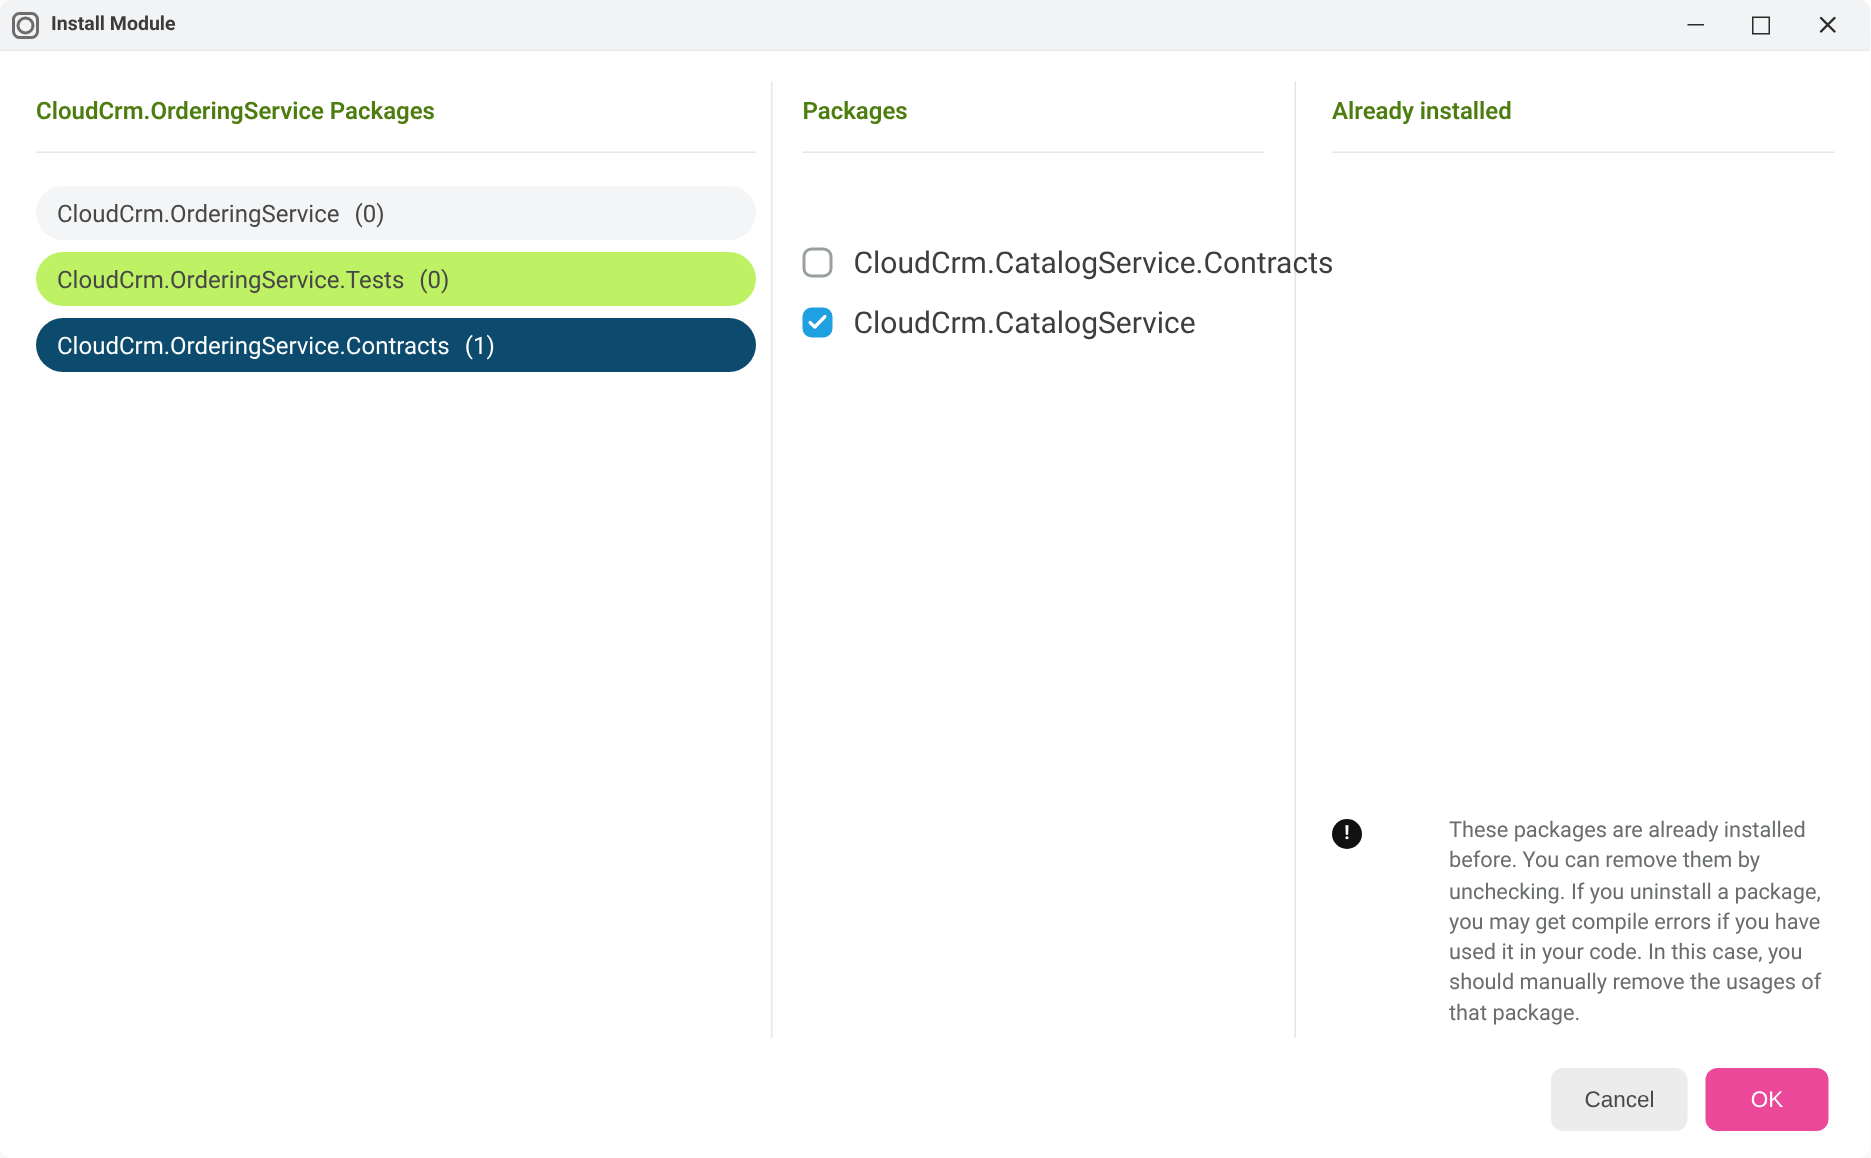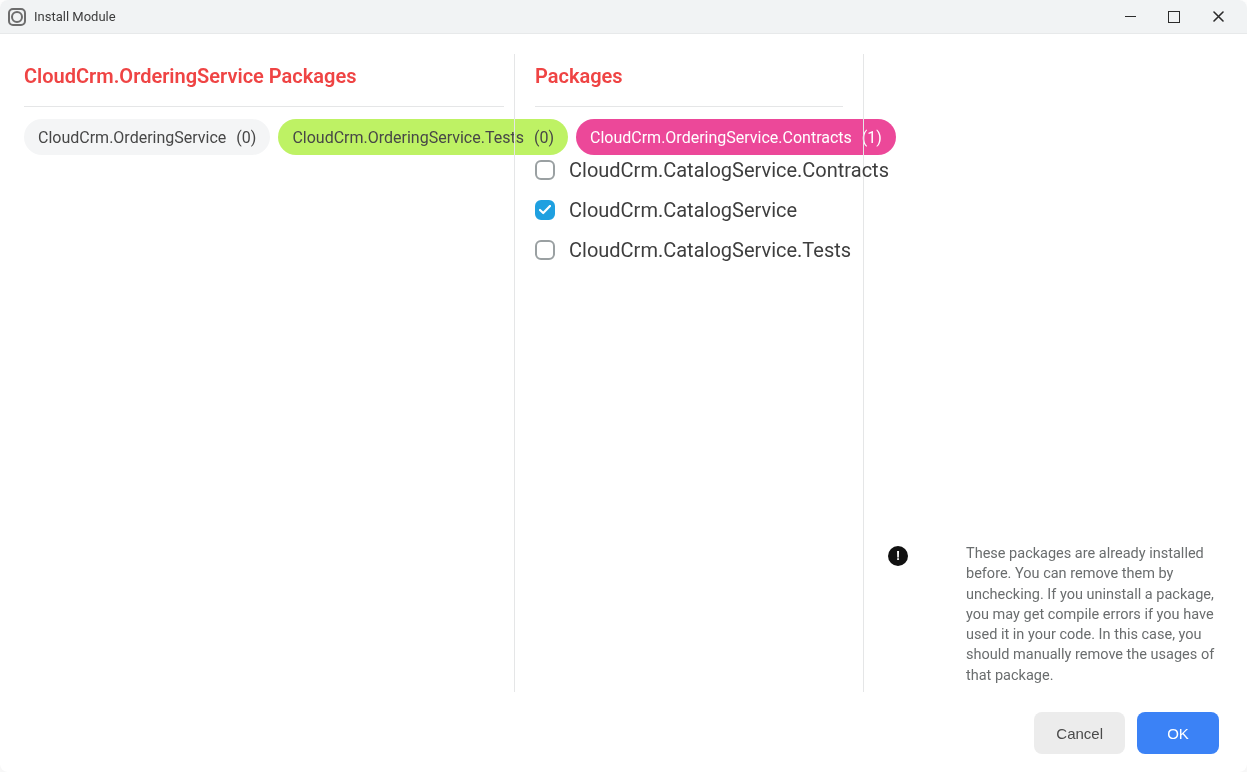--- a/index.html
+++ b/index.html
@@ -14,20 +14,21 @@
     display: flex; flex-direction: column;
     overflow: hidden;
   }
 
   .titlebar {
     height: 34px;
     background: #f1f3f4;
     display: flex; align-items: center;
     padding: 0 8px;
     border-bottom: 1px solid #e7e9ea;
+    font-weight: bold;
   }
   .titlebar .app-icon {
     width: 18px; height: 18px;
     border: 2px solid #6d6d6d;
     border-radius: 5px;
     display: inline-flex; align-items: center; justify-content: center;
   }
   .titlebar .app-icon::after{
     content:""; width:8px; height:8px; border:2px solid #6d6d6d; border-radius:50%;
   }
@@ -51,43 +52,43 @@
     flex: 1; display: flex; padding: 20px 24px 14px 24px; gap: 0;
     min-height: 0;
   }
 
   .col { display:flex; flex-direction:column; min-width:0; }
   .col-left { flex: 0 0 490px; padding-right: 10px; }
   .col-mid  { flex: 0 0 350px; padding: 0 20px; border-left: 1px solid #e5e6e7; border-right: 1px solid #e5e6e7; gap: 35px; }
   .col-right{ flex: 1; padding-left: 24px; }
 
   .section-title {
-    font-size: 20px;
+    font-size: 16px;
     font-weight: 600;
-    color: #ef4444;
+    color: #4d7c0f;
     padding: 10px 0 18px 0;
     border-bottom: 1px solid #e5e6e7;
-    margin-bottom: 12px;
+    margin-bottom: 22px;
   }
 
-  .pkg-list { display:flex; flex-direction:row; gap:8px; }
+  .pkg-list { display:flex; flex-direction:column; gap:8px; }
   .pkg-row {
     display:flex; align-items:center;
     height: 36px;
     padding: 0 14px;
     border-radius: 18px;
     font-size: 16px;
     color: #474747;
     background: #f4f5f6;
     cursor: pointer;
   }
   .pkg-row.alt { background: #bef264; }
   .pkg-row .count { margin-left: 10px; }
   .pkg-row.selected {
-    background: #ec4899;
+    background: #0c4a6e;
     color: #ffffff;
   }
 
   .check-list { display:flex; flex-direction:column; gap:16px; padding-top:4px; }
   .check-item { display:flex; align-items:center; gap:14px; font-size:20px; color:#3e3e3e; cursor:pointer; }
   .checkbox {
     width:20px; height:20px; border:2px solid #9aa0a2; border-radius:6px; background:#fff; display:inline-flex; align-items:center; justify-content:center; flex-shrink:0;
   }
   .checkbox.checked { background:#1fa0e0; border-color:#1fa0e0; }
   .checkbox.checked svg { display:block; }
@@ -107,21 +108,21 @@
     display:flex; align-items:center; justify-content:flex-end;
     padding: 0 28px 12px 0;
     gap: 12px;
   }
   .btn {
     min-width: 82px; height:42px; padding:11px 22px;
     border:none; border-radius:8px;
     font-size:15px; font-weight:500; cursor:pointer;
   }
   .btn-secondary { background:#ececec; color:#4a4a4a; }
-  .btn-primary { background:#3b82f6; color:#ffffff; }
+  .btn-primary { background:#ec4899; color:#ffffff; }
 </style>
 </head>
 <body>
 
 <div class="window-frame">
 
   <div class="titlebar">
     <span class="app-icon"></span>
     <span class="title-text">Install Module</span>
     <div class="win-controls">
@@ -165,30 +166,25 @@
           <span>CloudCrm.CatalogService.Contracts</span>
         </label>
         <label class="check-item">
           <span class="checkbox checked">
             <svg viewBox="0 0 12 10">
                 <path d="M1 5 L4.2 8 L11 1" stroke="#fff" stroke-width="2.2" fill="none" stroke-linecap="round" stroke-linejoin="round"></path>
               </svg>
           </span>
           <span>CloudCrm.CatalogService</span>
         </label>
-        <label class="check-item">
-          <span class="checkbox">
-            
-          </span>
-          <span>CloudCrm.CatalogService.Tests</span>
-        </label>
       </div>
     </div>
 
     <div class="col col-right">
+      <div class="section-title">Already installed</div>
       <div class="body">
         <div class="info-block">
           <span class="info-icon">!</span>
           <div class="info-text">These packages are already installed before. You can remove them by unchecking. If you uninstall a package, you may get compile errors if you have used it in your code. In this case, you should manually remove the usages of that package.</div>
         </div>
       </div>
     </div>
 
   </div>
 

